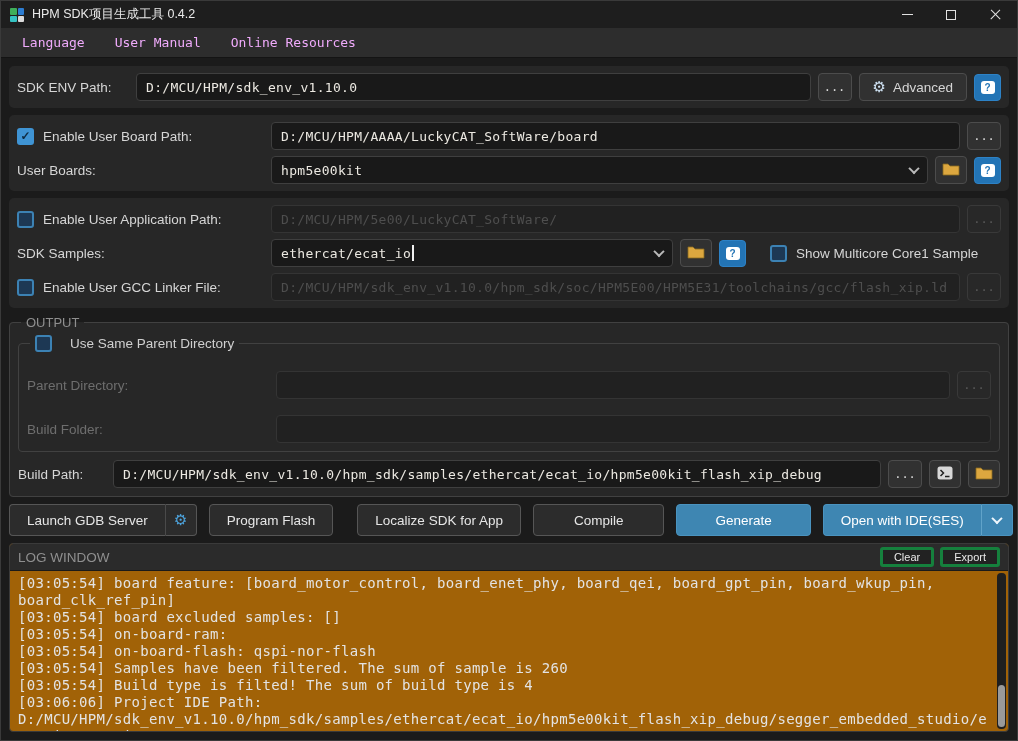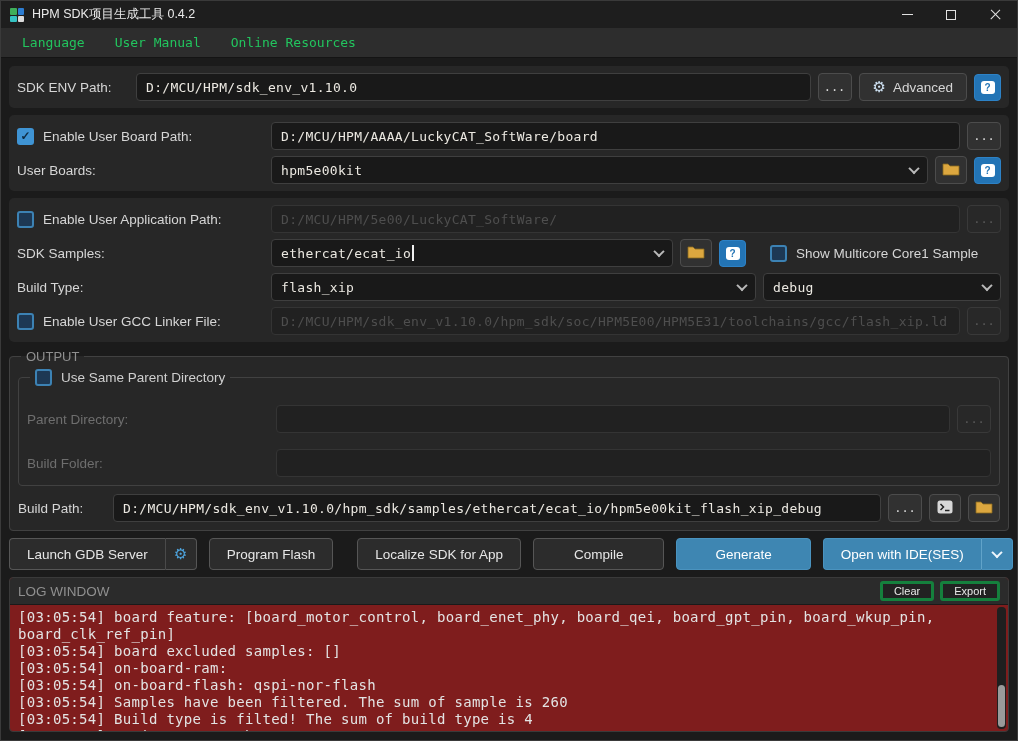--- a/index.html
+++ b/index.html
@@ -16,21 +16,21 @@
   .win-controls { display: flex; height: 100%; }
   .win-btn { width: 44px; height: 100%; display: flex; align-items: center; justify-content: center; cursor: default; }
   .glyph-min { width: 11px; height: 1.5px; background: #e2e2e2; }
   .glyph-max { width: 10px; height: 10px; border: 1.2px solid #e2e2e2; }
   .glyph-close { position: relative; width: 13px; height: 13px; }
   .glyph-close::before, .glyph-close::after { content: ""; position: absolute; left: 0; top: 6px; width: 13px; height: 1.4px; background: #e2e2e2; }
   .glyph-close::before { transform: rotate(45deg); }
   .glyph-close::after { transform: rotate(-45deg); }
   
   .menubar { height: 30px; flex: none; background: #2d2d2d; display: flex; align-items: stretch; padding-left: 6px; border-bottom: 1px solid #141414; }
-  .menu-item { display: flex; align-items: center; padding: 7px 15px; font-family: "DejaVu Sans Mono", monospace; font-size: 13px; color: #22c55e; }
+  .menu-item { display: flex; align-items: center; padding: 7px 15px; font-family: "DejaVu Sans Mono", monospace; font-size: 13px; color: #f0abfc; }
   
   .content { flex: 1; min-height: 0; display: flex; flex-direction: column; gap: 7px; padding: 8px; background: #1b1b1b; }
   .panel { background: #272727; border-radius: 5px; padding: 7px 8px; display: flex; flex-direction: column; gap: 6px; }
   .frow { display: flex; align-items: center; gap: 7px; }
   .label { font-size: 13.5px; color: #d6d6d6; white-space: nowrap; }
   .label.dim { color: #6e6e6e; }
   .flex1 { flex: 1; min-width: 0; }
   .w1 { width: 112px; flex: none; }
   .w2 { width: 247px; flex: none; display: flex; align-items: center; gap: 9px; }
   .w3 { width: 242px; flex: none; display: flex; align-items: center; gap: 9px; }
@@ -59,36 +59,36 @@
   .gear.blue { color: #4da3dc; }
   
   .checkbox { flex: none; display: flex; align-items: center; justify-content: center; cursor: default; }
   .checkbox.checked { width: 17px; height: 17px; border-radius: 3px; background: #3f94d4; }
   .checkbox.checked .check { color: #0e2a40; font-weight: bold; font-size: 12px; margin-top: -1px; }
   .checkbox.unchecked { width: 17px; height: 17px; border-radius: 3px; background: #1d3854; border: 2px solid #3c82b4; }
   
   fieldset { border: 1px solid #414141; border-radius: 4px; background: #272727; padding: 3px 8px 8px; }
   fieldset legend { font-size: 13px; color: #8f8f8f; padding: 0 5px; margin-left: 3px; }
   .inner-fs { margin-top: 2px; display: block; }
-  .inner-fs legend { display: flex; align-items: center; gap: 9px; }
+  .inner-fs legend { display: flex; align-items: center; gap: 18px; }
   .inner-fs .legend-text { color: #cfcfcf; font-size: 13.5px; }
   .inner-fs .frow { margin-top: 16px; }
   .build-path-row { margin-top: 8px; }
   
   .actions { display: flex; align-items: center; gap: 12px; flex: none; }
   .action { height: 32px; background: #2c2c2c; border: 1px solid #565656; border-radius: 4px; color: #e6e6e6; font-size: 13.5px; display: flex; align-items: center; justify-content: center; padding: 0 17px; cursor: default; white-space: nowrap; }
   .split { display: flex; }
   .seg-main { border-radius: 4px 0 0 4px; border-right: none; }
   .seg-end { border-radius: 0 4px 4px 0; width: 32px; padding: 0; border-left: 1px solid #4a4a4a; }
   .action.primary { background: #3e86b2; border-color: #4a93bf; color: #ffffff; }
   .seg-end.primary { border-left: 1px solid #61a3c9; }
   .chev-white { width: 8px; height: 8px; border-right: 2px solid #eef6fc; border-bottom: 2px solid #eef6fc; transform: rotate(45deg) translate(-1px,-1px); }
   .spacer { flex: 1; }
   
-  .log { flex: 1; min-height: 0; border: 1px solid #3a3a3a; border-radius: 4px; background: #7f1d1d; display: flex; flex-direction: column; overflow: hidden; }
+  .log { flex: 1; min-height: 0; border: 1px solid #3a3a3a; border-radius: 4px; background: #a16207; display: flex; flex-direction: column; overflow: hidden; }
   .log-header { height: 27px; flex: none; background: #2b2b2b; display: flex; align-items: center; padding: 0 8px; gap: 6px; border-bottom: 1px solid #1a1a1a; }
   .log-title { flex: 1; font-size: 13.5px; color: #8f8f8f; }
   .log-btn { height: 20px; padding: 0 11px; background: #222222; border: 3px solid #15803d; border-radius: 3px; color: #e8e8e8; font-size: 11px; display: flex; align-items: center; cursor: default; }
   .log-body { flex: 1; min-height: 0; position: relative; padding: 4px 18px 4px 8px; overflow: hidden; }
   .log-line { font-family: "DejaVu Sans Mono", monospace; font-size: 14px; line-height: 17px; letter-spacing: 0.3px; color: #e3e3e3; overflow-wrap: anywhere; }
   .scroll-track { position: absolute; top: 2px; bottom: 2px; right: 2px; width: 9px; background: #1f1f1f; border-radius: 4px; }
   .scroll-thumb { position: absolute; bottom: 2px; left: 1px; width: 7px; height: 42px; background: #9a9a9a; border-radius: 4px; }
 </style>
 </head>
 <body>
@@ -206,33 +206,20 @@
                 <path d="M1 2 h5 l2 2 h9 v9 H1 z" fill="#dca73f" stroke="#8a6a1f" stroke-width="0.8"></path>
               </svg></span>
         </button>
         <div class="help-btn">
             <span class="help-bubble">?</span>
           </div>
         <span class="w2" style="width:auto;margin-left:17px;">
           <span class="checkbox unchecked"></span>
           <span class="label">Show Multicore Core1 Sample</span>
         </span>
-      </div>
-      <div class="frow">
-        <span class="w2">
-            <span class="label">Build Type:</span>
-          </span>
-        <div class="input fixed485">
-          <span class="val">flash_xip</span>
-          <span class="chev"></span>
-        </div>
-        <div class="input flex1">
-          <span class="val">debug</span>
-          <span class="chev"></span>
-        </div>
       </div>
       <div class="frow">
         <span class="w2">
           <span class="checkbox unchecked"></span>
           <span class="label">Enable User GCC Linker File:</span>
         </span>
         <div class="input disabled flex1">
             <span class="val">D:/MCU/HPM/sdk_env_v1.10.0/hpm_sdk/soc/HPM5E00/HPM5E31/toolchains/gcc/flash_xip.ld</span>
           </div>
         <button class="btn browse disabled">

